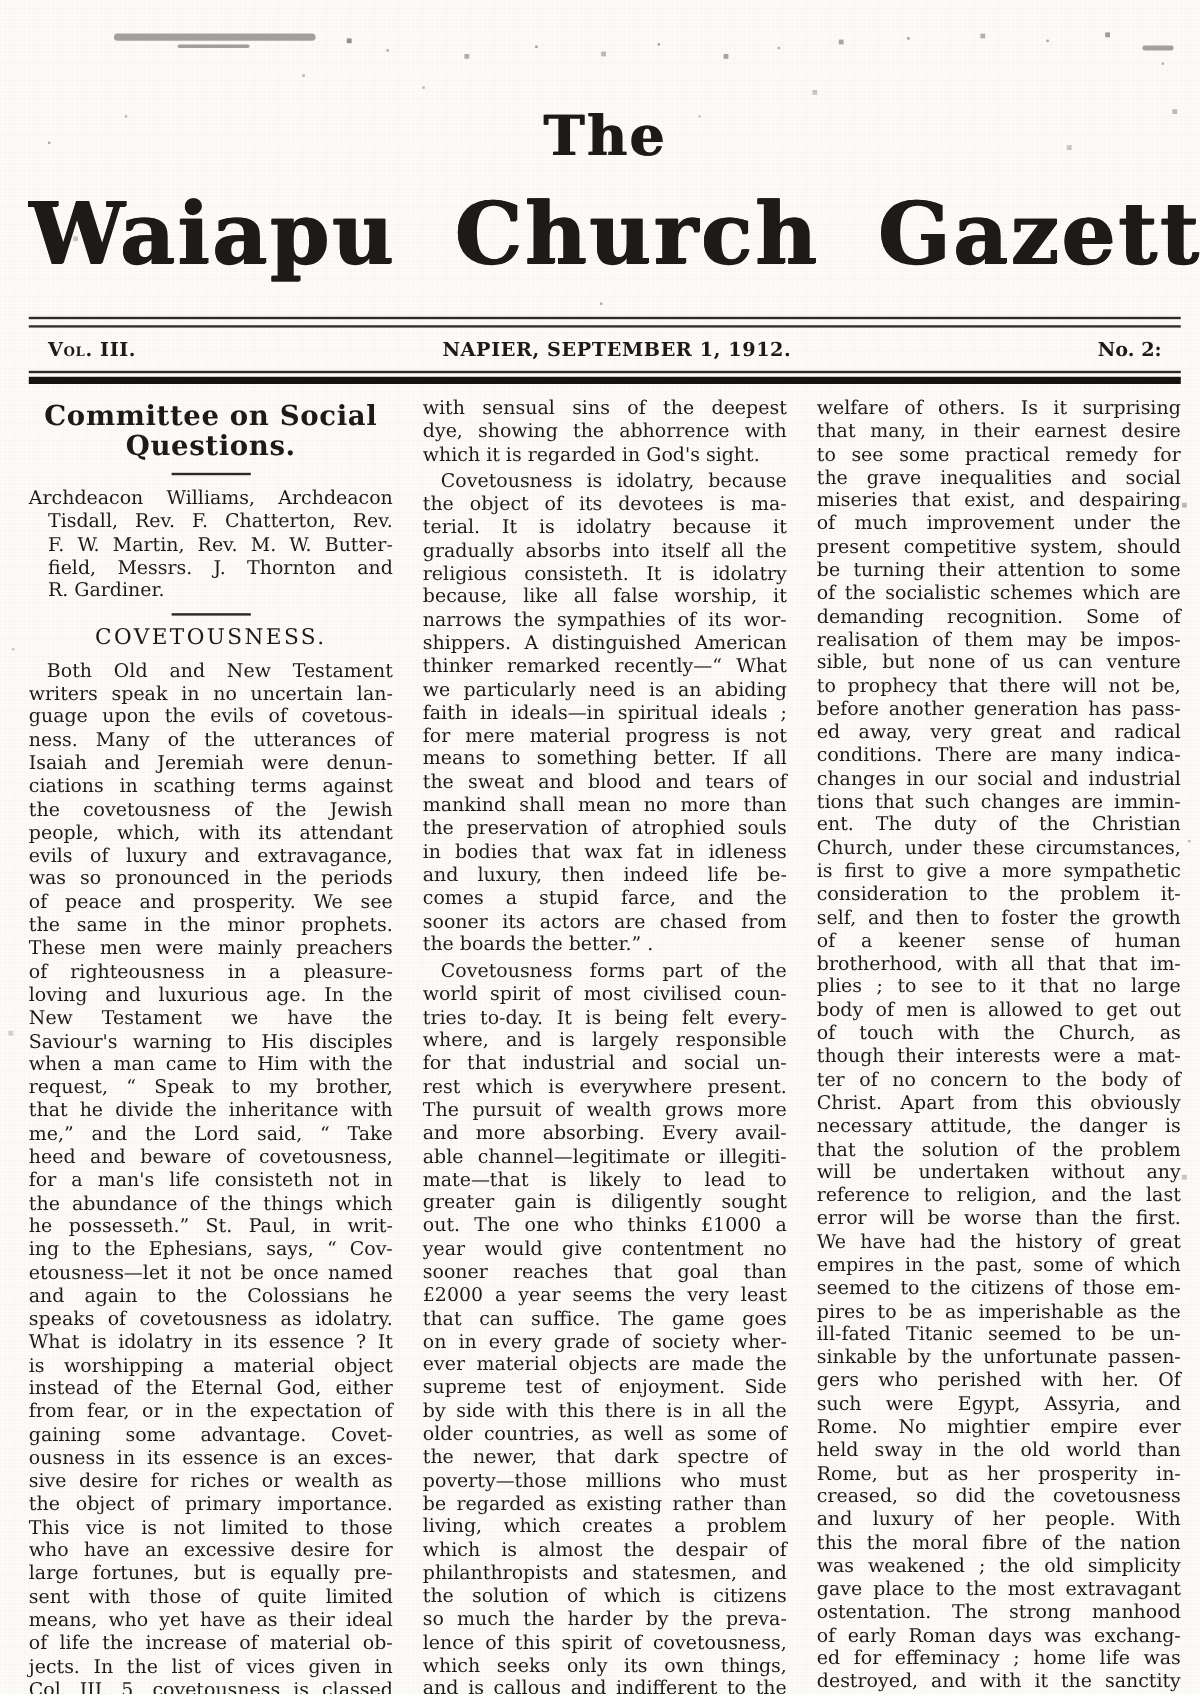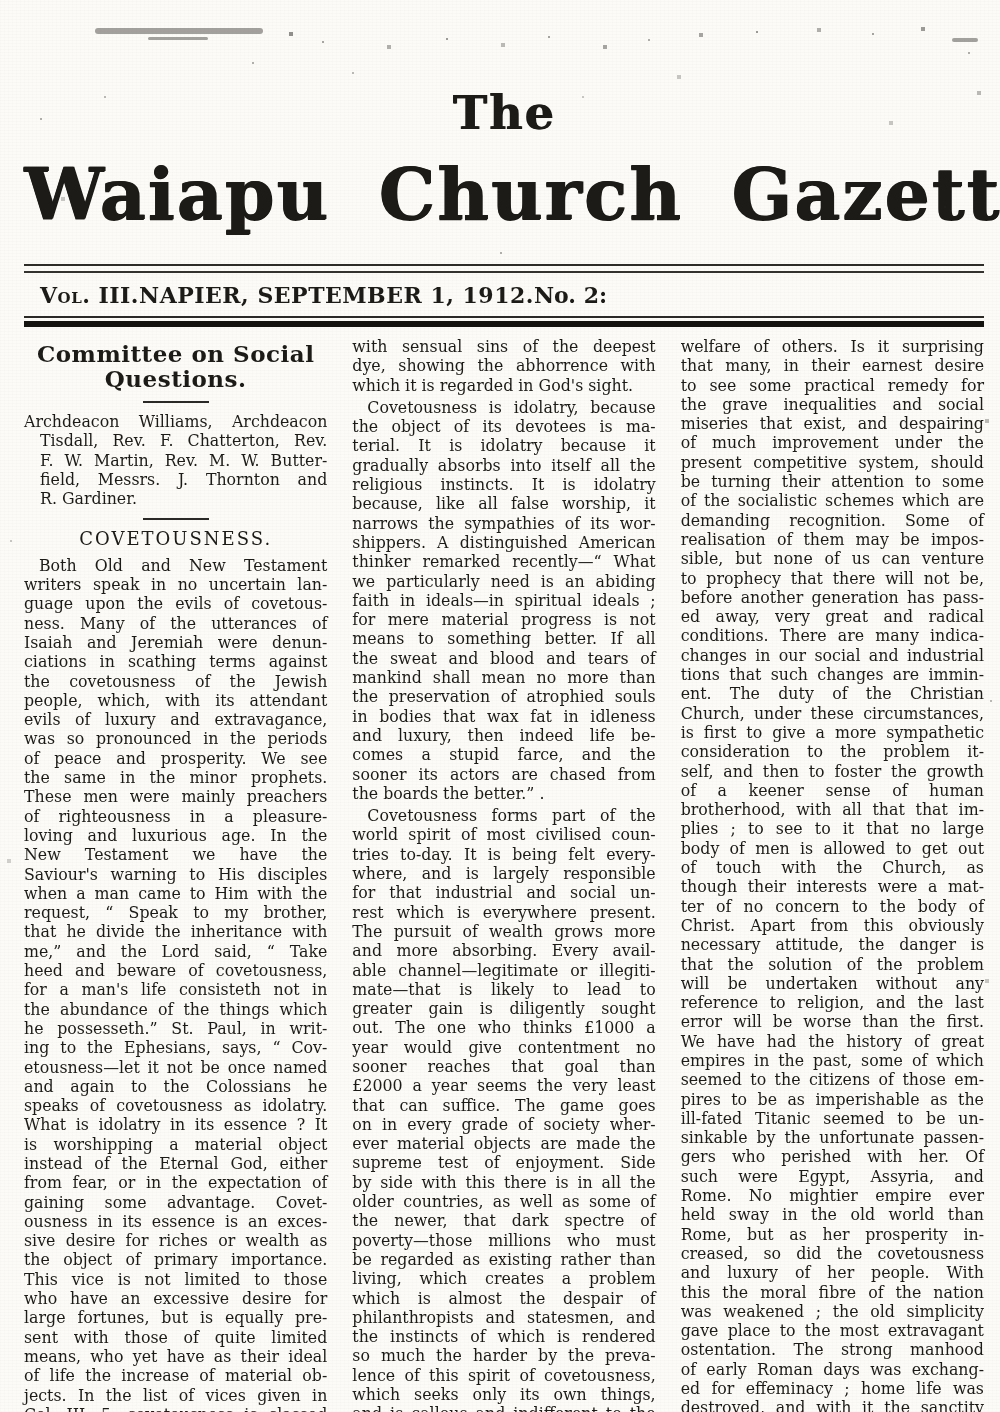--- a/index.html
+++ b/index.html
@@ -37,22 +37,22 @@
     height: 5px;
     border-top: 2px solid #2e2c29;
     border-bottom: 2px solid #35332f;
   }
   .rule-thick { position: relative; height: 12px; margin-top: 1px; }
   .rule-thick .thin { height: 2px; background: #2b2927; }
   .rule-thick .thick { height: 6px; background: #15130f; margin-top: 3px; }
 
   
   .dateline {
-    display: flex; align-items: baseline;
-    font-size: 22px; font-weight: bold;
+    display: flex; justify-content: space-between; align-items: baseline;
+    font-size: 16px; font-weight: bold;
     padding: 9px 16px 7px 16px;
   }
   .dateline .vol { font-variant: small-caps; letter-spacing: 0.5px; }
   .dateline .center { letter-spacing: 0.5px; }
 
   
   .columns { display: flex; gap: 25px; margin-top: 9px; }
   .col { flex: 1 1 0; font-size: 15.8px; line-height: 19.3px; min-width: 0; }
 
   .article-heading {
@@ -193,21 +193,21 @@
         <div class="para">
           <div class="line">with sensual sins of the deepest</div>
           <div class="line">dye, showing the abhorrence with</div>
           <div class="line endline">which it is regarded in God's sight.</div>
         </div>
         <div class="para">
           <div class="line indent">Covetousness is idolatry, because</div>
           <div class="line">the object of its devotees is ma-</div>
           <div class="line">terial.  It is idolatry because it</div>
           <div class="line">gradually absorbs into itself all the</div>
-          <div class="line">religious instincts.  It is idolatry</div>
+          <div class="line">religious consisteth.  It is idolatry</div>
           <div class="line">because, like all false worship, it</div>
           <div class="line">narrows the sympathies of its wor-</div>
           <div class="line">shippers. A distinguished American</div>
           <div class="line">thinker remarked recently—“ What</div>
           <div class="line">we particularly need is an abiding</div>
           <div class="line">faith in ideals—in spiritual ideals ;</div>
           <div class="line">for mere material progress is not</div>
           <div class="line">means to something better.  If all</div>
           <div class="line">the sweat and blood and tears of</div>
           <div class="line">mankind shall mean no more than</div>
@@ -239,21 +239,21 @@
           <div class="line">ever material objects are made the</div>
           <div class="line">supreme test of enjoyment.  Side</div>
           <div class="line">by side with this there is in all the</div>
           <div class="line">older countries, as well as some of</div>
           <div class="line">the newer, that dark spectre of</div>
           <div class="line">poverty—those millions who must</div>
           <div class="line">be regarded as existing rather than</div>
           <div class="line">living, which creates a problem</div>
           <div class="line">which is almost the despair of</div>
           <div class="line">philanthropists and statesmen, and</div>
-          <div class="line">the instincts of which is rendered</div>
+          <div class="line">the solution of which is citizens</div>
           <div class="line">so much the harder by the preva-</div>
           <div class="line">lence of this spirit of covetousness,</div>
           <div class="line">which seeks only its own things,</div>
           <div class="line">and is callous and indifferent to the</div>
         </div>
       </div>
       <div class="col">
         <div class="para">
           <div class="line">welfare of others.  Is it surprising</div>
           <div class="line">that many, in their earnest desire</div>

